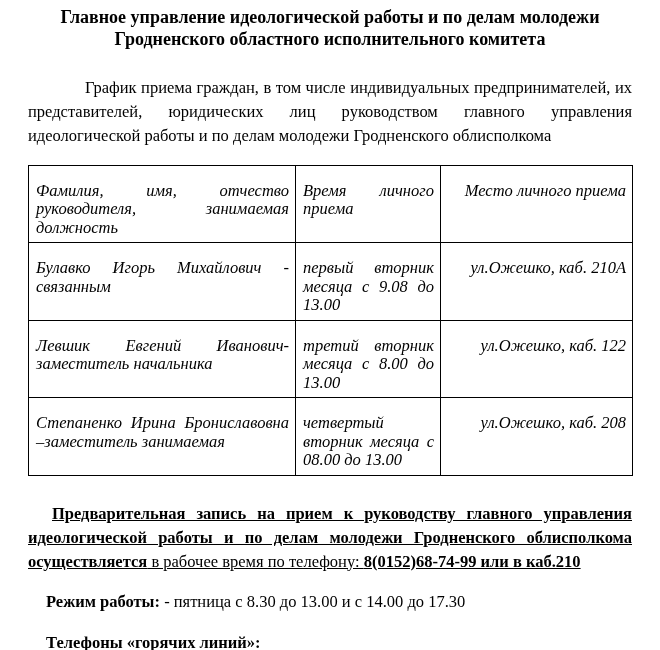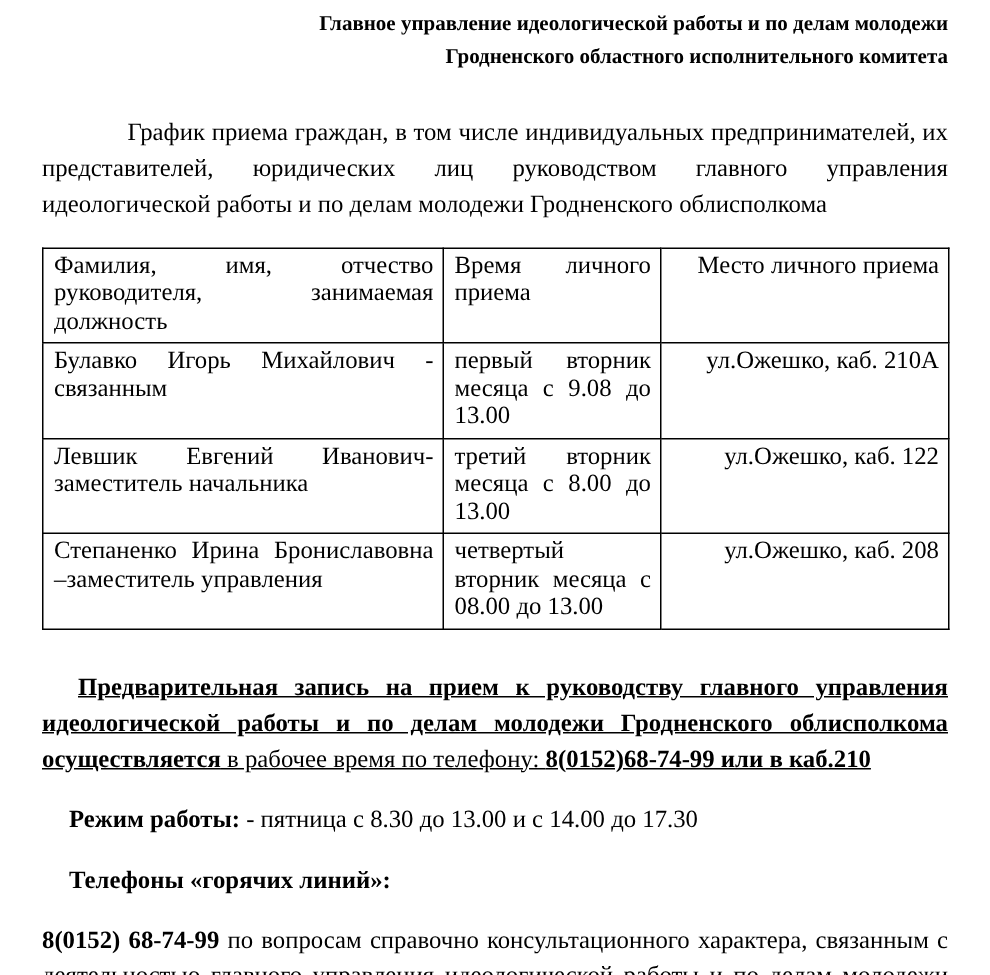--- a/index.html
+++ b/index.html
@@ -11,44 +11,45 @@
     width: 660px;
     height: 650px;
     overflow: hidden;
     font-family: "Liberation Serif", serif;
     color: #000000;
   }
   .doc {
     padding: 6px 28px 0 28px;
   }
   .doc-title {
-    text-align: right;
+    text-align: center;
     font-weight: bold;
-    font-size: 14px;
+    font-size: 18px;
     line-height: 22px;
   }
   .intro-para {
     margin-top: 26px;
     font-size: 16.5px;
     line-height: 24px;
     text-align: justify;
     text-indent: 57px;
   }
   table.schedule {
     margin-top: 5px;
     border-collapse: collapse;
     table-layout: fixed;
     width: 604px;
   }
   table.schedule td {
     border: 1px solid #000000;
     vertical-align: top;
     font-size: 16.5px;
     line-height: 18.5px;
-    padding: 2px 6px 5px 7px;
+    padding: 16px 6px 5px 7px;
+    font-style: italic;
   }
   td.col-name  { width: 253px; text-align: justify; }
   td.col-time  { width: 131px; text-align: justify; }
   td.col-place { width: 178px; text-align: right; }
   .appointment-para {
     margin-top: 26px;
     font-size: 16.5px;
     line-height: 24px;
     text-align: justify;
     text-indent: 24px;
@@ -91,21 +92,21 @@
         <td class="col-name">Булавко Игорь Михайлович - связанным</td>
         <td class="col-time">первый вторник месяца с 9.08 до 13.00</td>
         <td class="col-place">ул.Ожешко, каб. 210А</td>
       </tr>
       <tr>
         <td class="col-name">Левшик Евгений Иванович- заместитель начальника</td>
         <td class="col-time">третий вторник месяца с 8.00 до 13.00</td>
         <td class="col-place">ул.Ожешко, каб. 122</td>
       </tr>
       <tr>
-        <td class="col-name">Степаненко Ирина Брониславовна –заместитель управления</td>
+        <td class="col-name">Степаненко Ирина Брониславовна –заместитель занимаемая</td>
         <td class="col-time">четвертый вторник месяца с 08.00 до 13.00</td>
         <td class="col-place">ул.Ожешко, каб. 208</td>
       </tr>
     </tbody>
   </table>
 
   <p class="appointment-para"><span class="b">Предварительная запись на прием к руководству главного управления идеологической работы и по делам молодежи Гродненского облисполкома осуществляется</span><span> в рабочее время по телефону: </span><span class="b">8(0152)68-74-99 или в каб.210</span></p>
 
 
   <p class="info-line"><span class="b">Режим работы:</span><span> - пятница с 8.30 до 13.00 и с 14.00 до 17.30</span></p>

